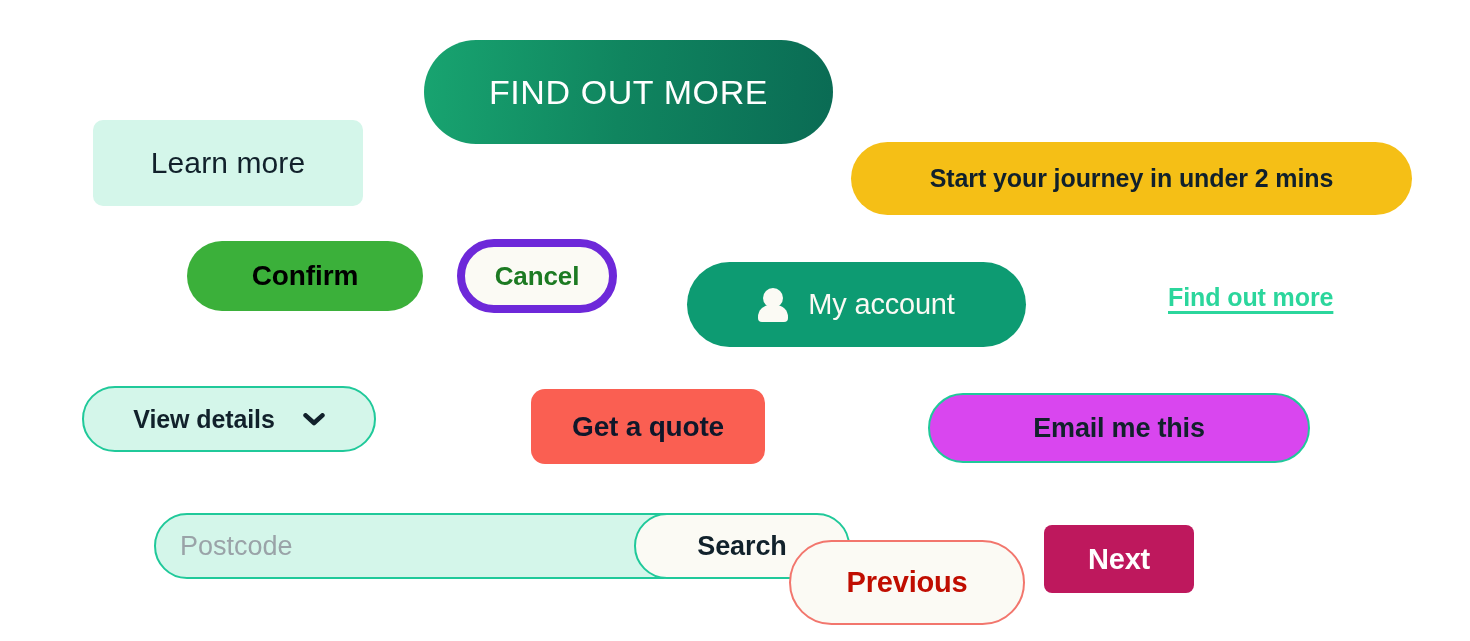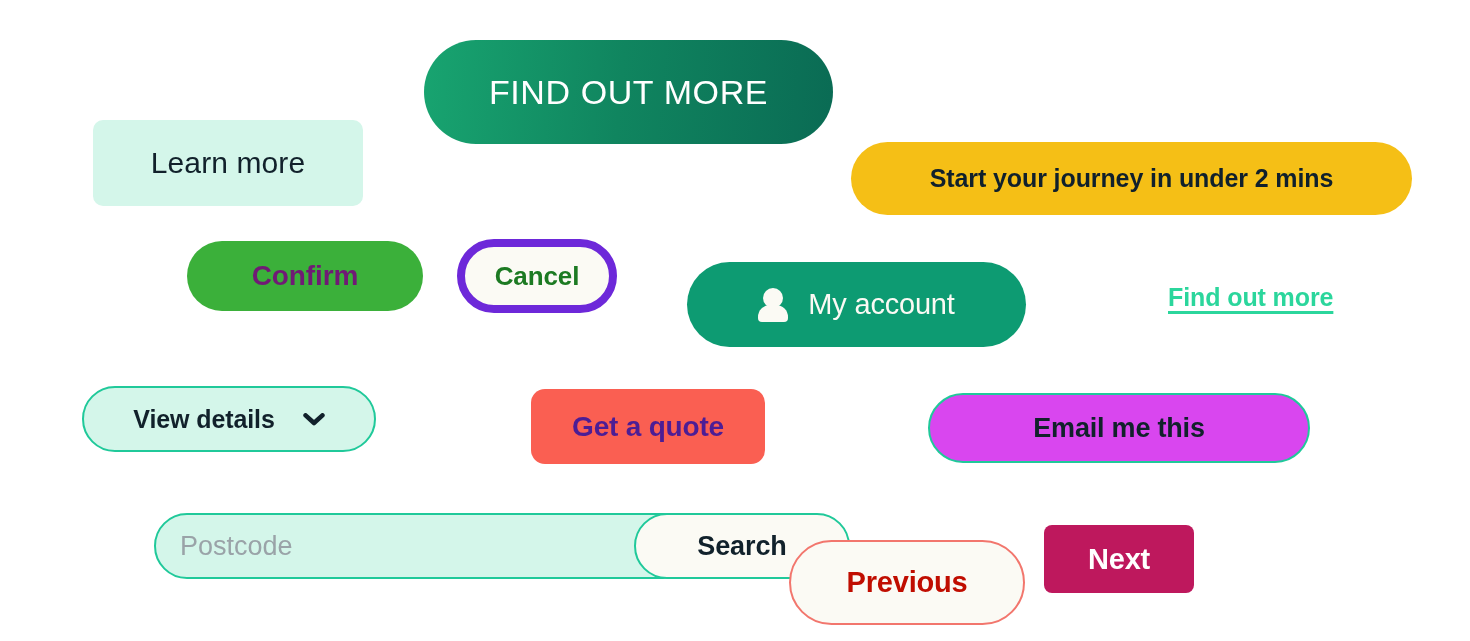--- a/index.html
+++ b/index.html
@@ -72,21 +72,21 @@
     letter-spacing: -0.1px;
     text-align: right;
   }
 
   
   #confirm {
     left: 187px; top: 241px;
     width: 236px; height: 70px;
     background: #3bb03a;
     border-radius: 35px;
-    color: #701a75;
+    color: #000000;
     font-size: 28px;
     font-weight: 700;
     letter-spacing: -0.1px;
   }
 
   
   #cancel {
     left: 457px; top: 239px;
     width: 160px; height: 74px;
     background: #fbfaf4;
@@ -164,21 +164,21 @@
     flex: 0 0 auto;
     display: block;
   }
 
   
   #get-a-quote {
     left: 531px; top: 389px;
     width: 234px; height: 75px;
     background: #fa5f52;
     border-radius: 14px;
-    color: #4c1d95;
+    color: #0f172a;
     font-size: 28px;
     font-weight: 700;
     letter-spacing: -0.2px;
   }
 
   
   #email-me-this {
     left: 928px; top: 393px;
     width: 382px; height: 70px;
     background: #d946ef;

